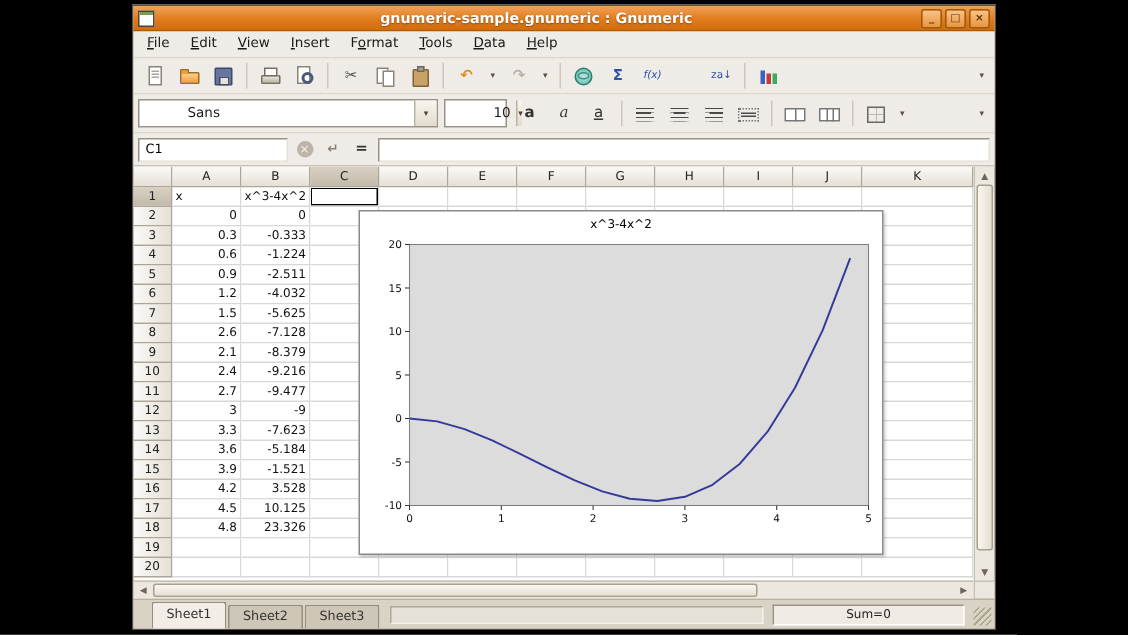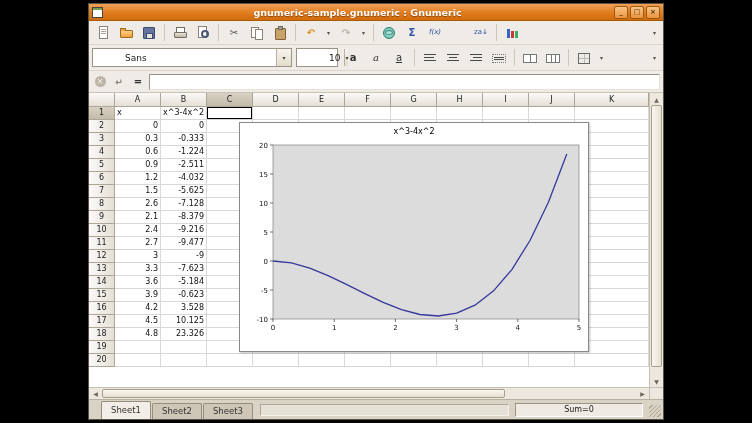--- a/index.html
+++ b/index.html
@@ -149,20 +149,30 @@
   <div class="titlebar">
     <div class="app-icon"></div>
     <div class="title-text">gnumeric-sample.gnumeric : Gnumeric</div>
     <div id="win-controls" style="display:flex;">
         <div class="win-btn">_</div>
         <div class="win-btn">□</div>
         <div class="win-btn">×</div>
       </div>
   </div>
 
+  <div class="menubar" id="menubar">
+      <div class="menu-item"><u>F</u>ile</div>
+      <div class="menu-item"><u>E</u>dit</div>
+      <div class="menu-item"><u>V</u>iew</div>
+      <div class="menu-item"><u>I</u>nsert</div>
+      <div class="menu-item">F<u>o</u>rmat</div>
+      <div class="menu-item"><u>T</u>ools</div>
+      <div class="menu-item"><u>D</u>ata</div>
+      <div class="menu-item"><u>H</u>elp</div>
+    </div>
 
   <div class="toolbar std" id="std-toolbar">
       <div class="tbtn">
         <span class="ico page"></span>
       </div>
       <div class="tbtn">
         <span class="ico folder"></span>
       </div>
       <div class="tbtn">
         <span class="ico floppy"></span>
@@ -260,20 +270,23 @@
         <div class="tbtn">
           <span class="ico borders"></span>
         </div>
         <div class="tbtn dd">▾</div>
         <div class="tspacer"></div>
         <div class="tbtn dd">▾</div>
       </div>
   </div>
 
   <div class="formulabar">
+    <div class="cellref-box">
+      <span>C1</span>
+    </div>
     <div class="fb-btn">
       <span class="cancel-ic">×</span>
     </div>
     <div class="fb-btn">
       <span class="accept-ic">↵</span>
     </div>
     <div class="fb-btn equals-btn">=</div>
     <input class="fb-entry" value="" style="">
   </div>
 
@@ -496,21 +509,21 @@
               <div class="cell"></div>
               <div class="cell"></div>
               <div class="cell"></div>
               <div class="cell"></div>
               <div class="cell"></div>
               <div class="cell"></div>
               <div class="cell last"></div>
             </div>
             <div class="grid-row">
               <div class="cell num">3.9</div>
-              <div class="cell num">-0.623</div>
+              <div class="cell num">-1.521</div>
               <div class="cell"></div>
               <div class="cell"></div>
               <div class="cell"></div>
               <div class="cell"></div>
               <div class="cell"></div>
               <div class="cell"></div>
               <div class="cell"></div>
               <div class="cell"></div>
               <div class="cell last"></div>
             </div>

